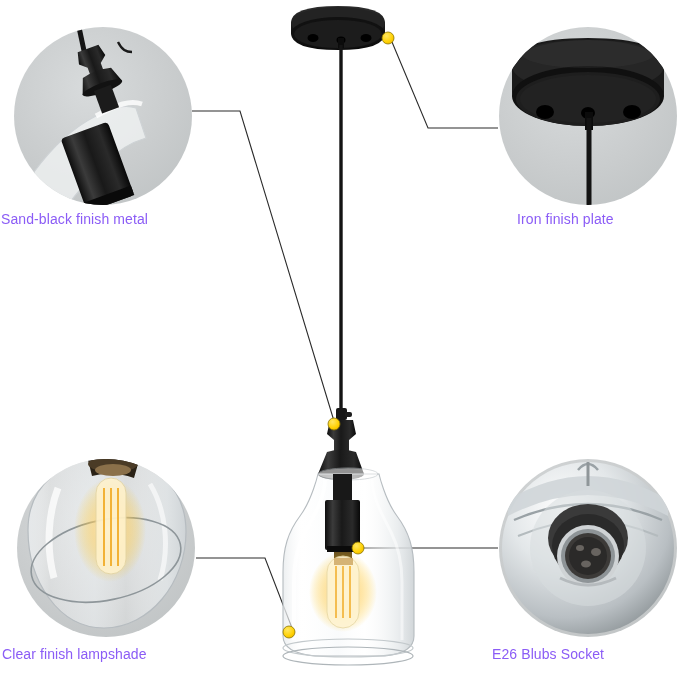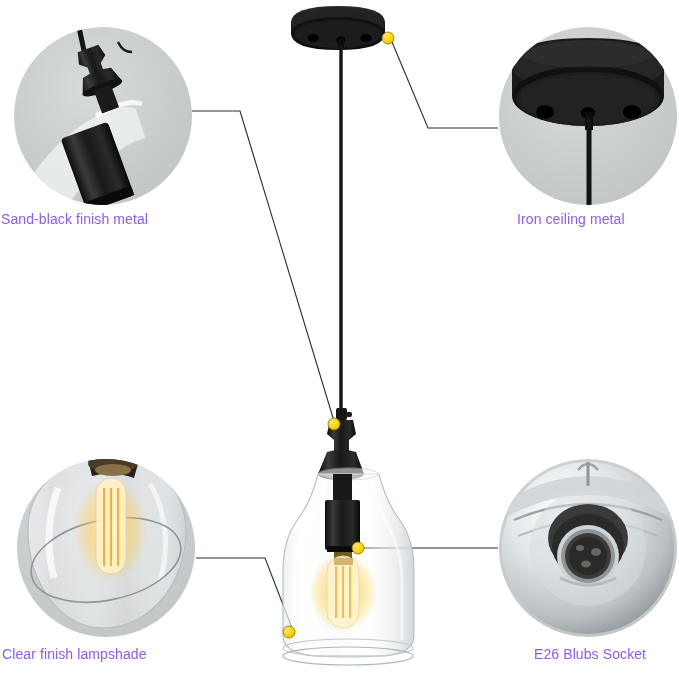--- a/index.html
+++ b/index.html
@@ -5,21 +5,21 @@
   html,body{margin:0;padding:0;background:#ffffff;}
   body{width:679px;height:676px;position:relative;overflow:hidden;
        font-family:"Liberation Sans","DejaVu Sans",sans-serif;}
   #stage{position:absolute;left:0;top:0;width:679px;height:676px;background:#fff;}
   svg.layer{position:absolute;left:0;top:0;width:679px;height:676px;overflow:visible;}
   .caption{position:absolute;font-size:14px;color:#8b5cf6;letter-spacing:.1px;
            white-space:nowrap;line-height:1;}
   #cap-tl{left:1px;top:212px;}
   #cap-tr{left:517px;top:212px;}
   #cap-bl{left:2px;top:647px;}
-  #cap-br{left:534px;top:647px;}
+  #cap-br{left:492px;top:647px;}
 </style>
 </head>
 <body>
 
 <div id="stage">
 
   <svg class="layer" viewBox="0 0 679 676">
     <defs>
       <radialGradient id="gCircle" cx="42%" cy="34%" r="78%">
         <stop offset="0%" stop-color="#d8dbdc"></stop>
@@ -234,17 +234,17 @@
 
     <g>
       <circle cx="334" cy="424" r="6" fill="url(#gMark)" stroke="#8a7300" stroke-width=".8"></circle>
       <circle cx="388" cy="38" r="6" fill="url(#gMark)" stroke="#8a7300" stroke-width=".8"></circle>
       <circle cx="289" cy="632" r="6" fill="url(#gMark)" stroke="#8a7300" stroke-width=".8"></circle>
       <circle cx="358" cy="548" r="6" fill="url(#gMark)" stroke="#8a7300" stroke-width=".8"></circle>
     </g>
   </svg>
 
   <div class="caption" id="cap-tl">Sand-black finish metal</div>
-  <div class="caption" id="cap-tr">Iron ceiling metal</div>
+  <div class="caption" id="cap-tr">Iron finish plate</div>
   <div class="caption" id="cap-bl">Clear finish lampshade</div>
   <div class="caption" id="cap-br">E26 Blubs Socket</div>
 
 </div>
 
 </body></html>

